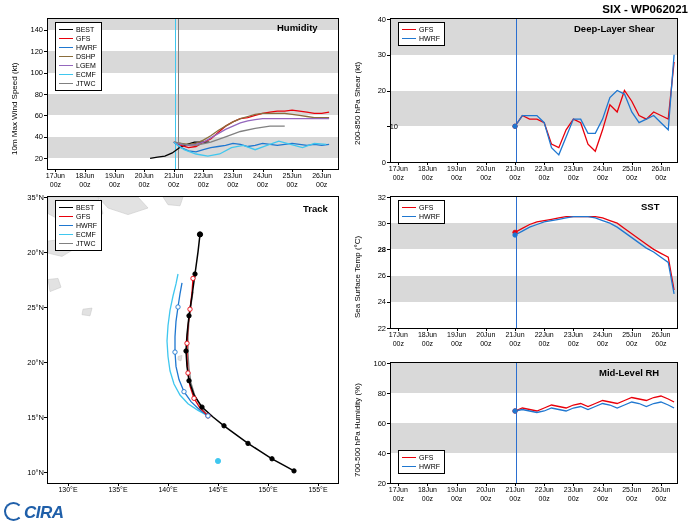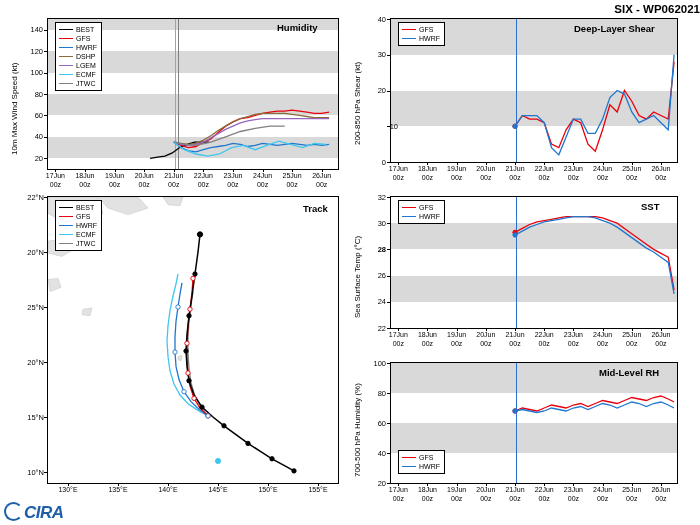--- a/index.html
+++ b/index.html
@@ -16,21 +16,21 @@
     width: 700px;
     height: 525px;
   }
   .hdr {
     position: absolute;
     font-weight: bold;
     font-size: 11.5px;
     color: #000;
   }
   #title-left { left: 6px; top: 3px; }
-  #title-right { right: 0; top: 3px; }
+  #title-right { right: 12px; top: 3px; }
 
   .panel {
     position: absolute;
     box-sizing: border-box;
   }
   .plotbox {
     position: absolute;
     box-sizing: border-box;
     border: 1px solid #000;
     background: #ffffff;
@@ -261,21 +261,21 @@
       <div class="ytick" style="left: 17px; width: 27px; top: 467.5px;">10°N</div>
       <div class="tickmark" style="left: 44px; top: 472px; width: 3px; height: 1px;"></div>
       <div class="ytick" style="left: 17px; width: 27px; top: 412.5px;">15°N</div>
       <div class="tickmark" style="left: 44px; top: 417px; width: 3px; height: 1px;"></div>
       <div class="ytick" style="left: 17px; width: 27px; top: 357.5px;">20°N</div>
       <div class="tickmark" style="left: 44px; top: 362px; width: 3px; height: 1px;"></div>
       <div class="ytick" style="left: 17px; width: 27px; top: 302.5px;">25°N</div>
       <div class="tickmark" style="left: 44px; top: 307px; width: 3px; height: 1px;"></div>
       <div class="ytick" style="left: 17px; width: 27px; top: 247.5px;">20°N</div>
       <div class="tickmark" style="left: 44px; top: 252px; width: 3px; height: 1px;"></div>
-      <div class="ytick" style="left: 17px; width: 27px; top: 192.5px;">22°N</div>
+      <div class="ytick" style="left: 17px; width: 27px; top: 192.5px;">35°N</div>
       <div class="tickmark" style="left: 44px; top: 197px; width: 3px; height: 1px;"></div>
     </div>
   <div id="tx">
       <div class="xtick" style="left: 50px; width: 36px; top: 486px;">130°E</div>
       <div class="tickmark" style="left: 68px; top: 483px; width: 1px; height: 3px;"></div>
       <div class="xtick" style="left: 100px; width: 36px; top: 486px;">135°E</div>
       <div class="tickmark" style="left: 118px; top: 483px; width: 1px; height: 3px;"></div>
       <div class="xtick" style="left: 150px; width: 36px; top: 486px;">140°E</div>
       <div class="tickmark" style="left: 168px; top: 483px; width: 1px; height: 3px;"></div>
       <div class="xtick" style="left: 200px; width: 36px; top: 486px;">145°E</div>

